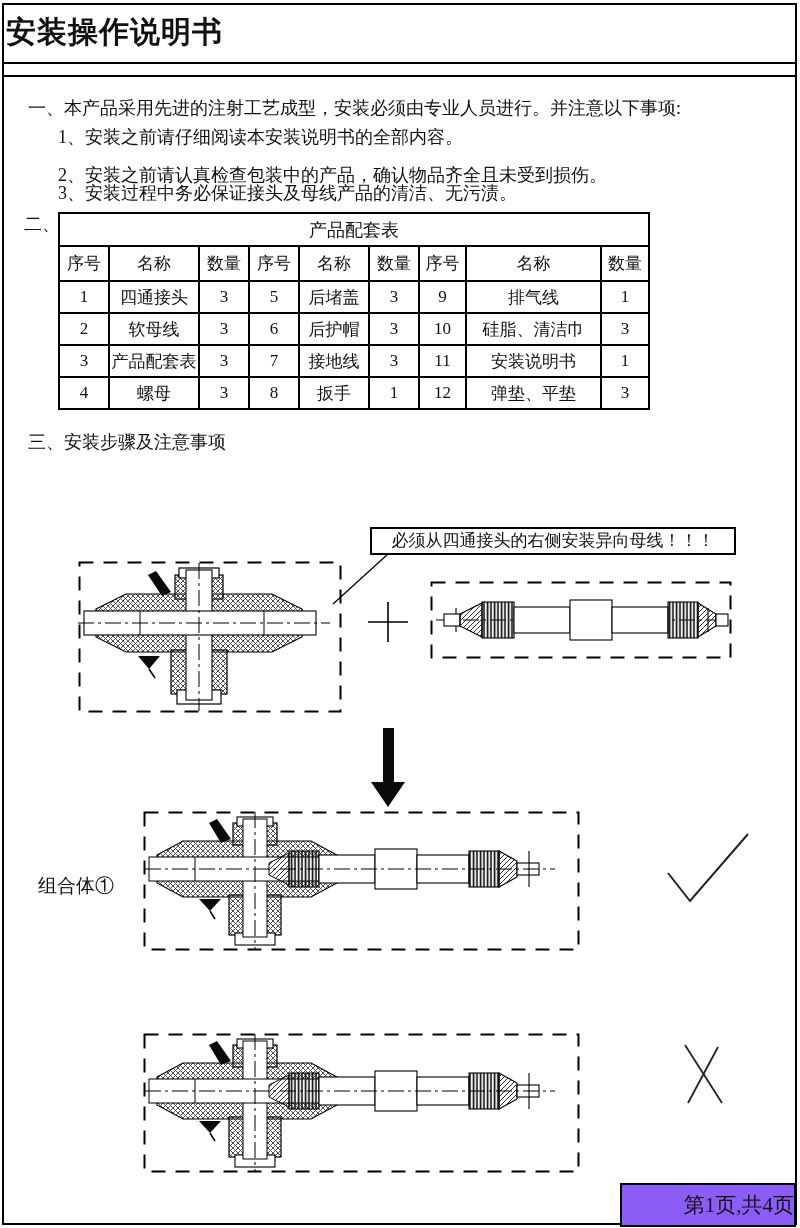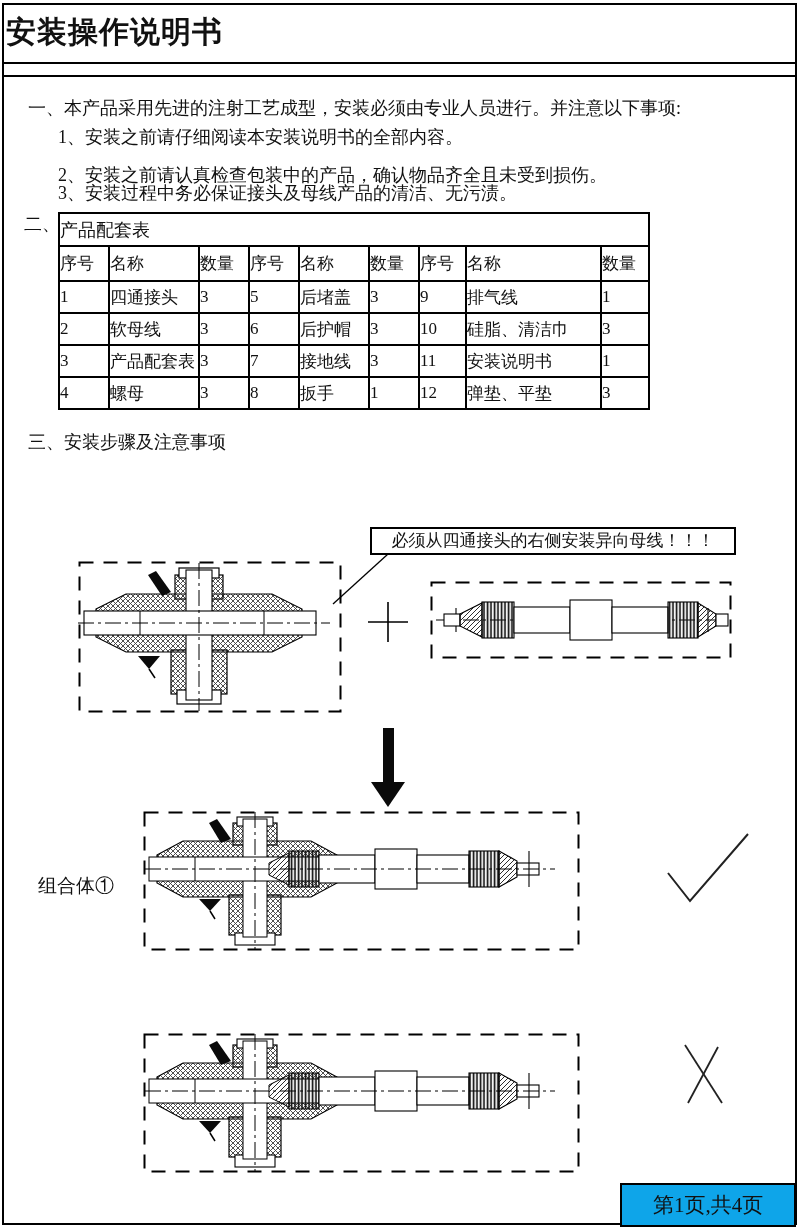--- a/index.html
+++ b/index.html
@@ -16,36 +16,36 @@
   .sep2{left:2px;right:3px;top:75px;border-top:2px solid #000;}
   .body-text{font-size:18px;white-space:nowrap;}
   .sec1-head{left:28px;top:96px;}
   .sec1-i0{left:58px;top:125px;}
   .sec1-i1{left:58px;top:153px;margin-top:10px;}
   .sec1-i2{left:58px;top:181px;}
   .sec2-label{left:24px;top:212px;font-size:18px;}
   table.parts{
     position:absolute;left:58px;top:212px;width:590px;
     border-collapse:collapse;table-layout:fixed;
-    font-size:17px;text-align:left;
+    font-size:17px;text-align:center;
   }
   table.parts td{border:2px solid #000;padding:0;overflow:hidden;white-space:nowrap;}
   td.t-title{height:31px;font-size:18px;}
   tr.hdr td{height:33px;}
   tr.data td{height:30px;}
   .sec3-head{left:28px;top:430px;}
   .step1{left:64px;top:474px;}
   .callout{
     left:370px;top:527px;width:362px;height:24px;border:2px solid #000;
     font-size:17px;text-align:center;line-height:24px;white-space:nowrap;
   }
   .assembly-label{left:38px;top:873px;font-size:19px;}
   .footer-box{
     left:620px;top:1183px;width:172px;height:40px;border:2px solid #000;
-    font-size:21px;text-align:center;line-height:40px;background:#0ea5e9;
+    font-size:21px;text-align:right;line-height:40px;background:#8b5cf6;
   }
   svg{display:block;}
 </style>
 </head>
 <body>
 
 <svg width="0" height="0" style="position:absolute" aria-hidden="true">
   <defs>
     <pattern id="p-hatch" width="5" height="5" patternUnits="userSpaceOnUse">
       <path d="M0,5 L5,0 M0,0 L5,5" stroke="#3c3c3c" stroke-width="0.9" fill="none"></path>

